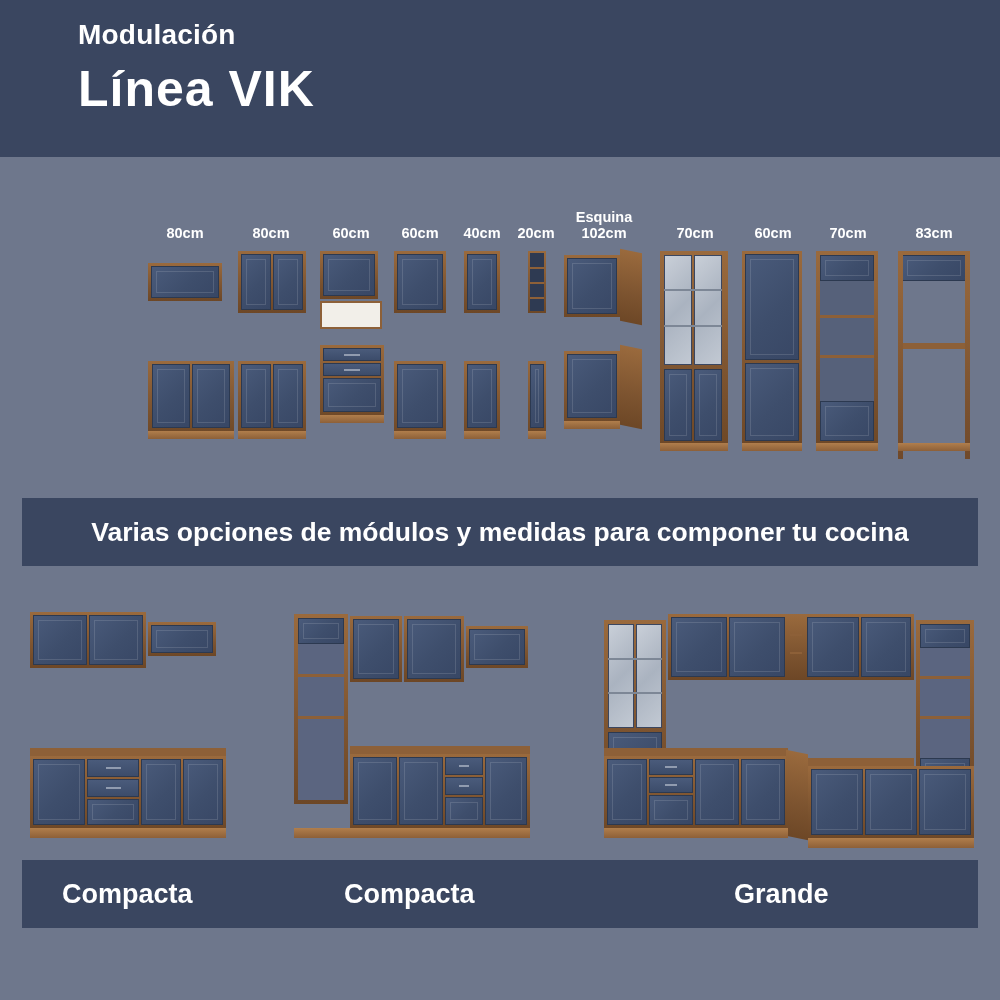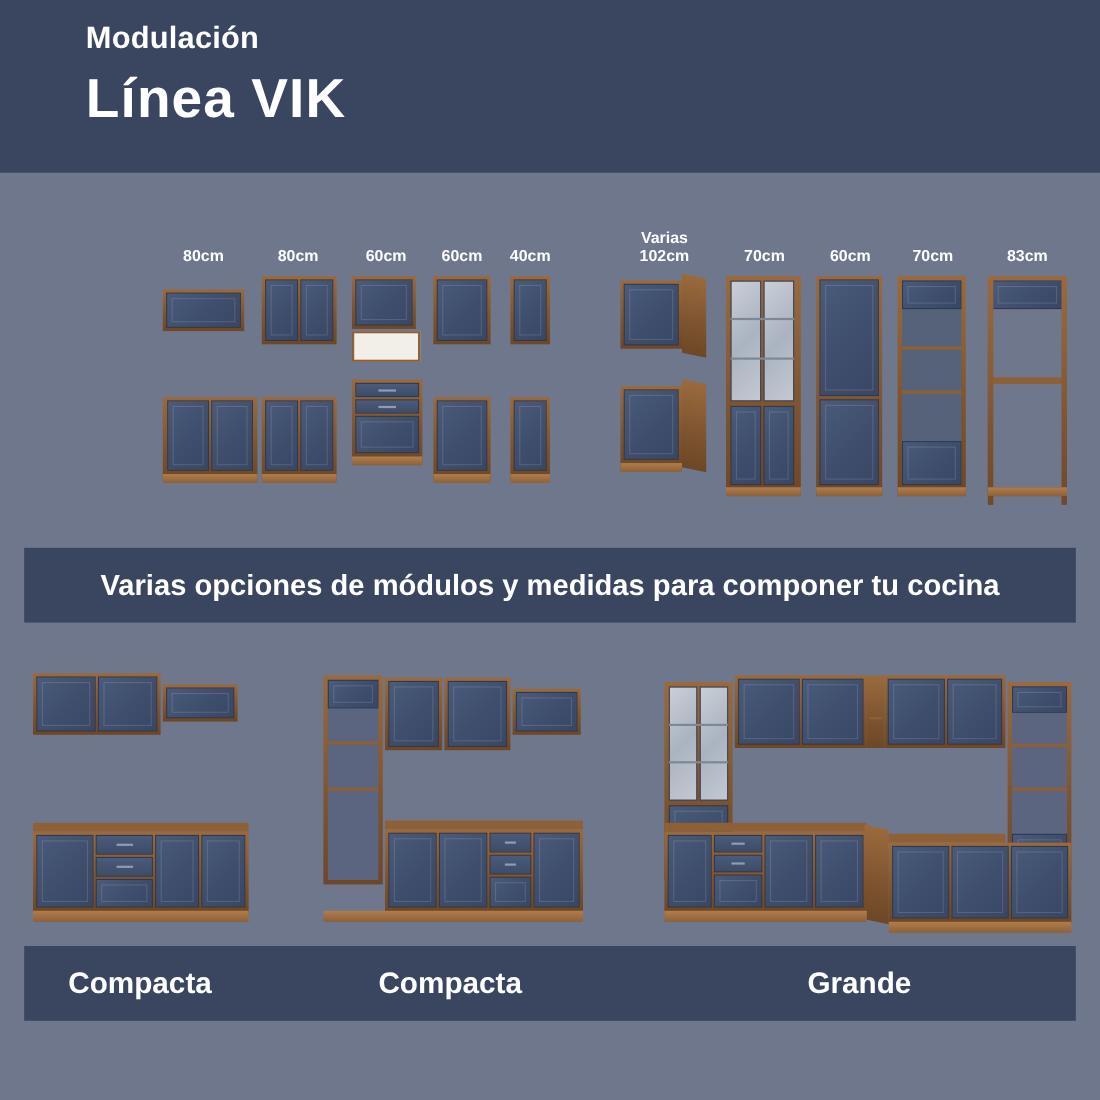--- a/index.html
+++ b/index.html
@@ -223,23 +223,38 @@
       <div class="cab wood" style="position:absolute; left:4px; top:0; width:36px; height:62px;"></div>
       <div class="door" style="position:absolute; left:7px; top:3px; width:30px; height:56px;"></div>
     </div>
     <div style="position:relative; height:82px; margin-top:40px;">
       <div class="cab wood" style="position:absolute; left:4px; top:0; width:36px; height:76px;"></div>
       <div class="door" style="position:absolute; left:7px; top:3px; width:30px; height:64px;"></div>
       <div class="wood-l" style="position:absolute; left:4px; top:70px; width:36px; height:8px;"></div>
     </div>
   </div>
 
+  <div class="mod-col" style="left:514px; top:68px; width:44px;">
+    <div class="mod-label">20cm</div>
+    <div style="position:relative; height:70px; margin-top:10px;">
+      <div class="cab wood" style="position:absolute; left:14px; top:0; width:18px; height:62px;"></div>
+      <div style="position:absolute; left:16px; top:2px; width:14px; height:58px; background:#2e3a52;"></div>
+      <div class="shelfline" style="left:16px; width:14px; top:16px; height:2px;"></div>
+      <div class="shelfline" style="left:16px; width:14px; top:31px; height:2px;"></div>
+      <div class="shelfline" style="left:16px; width:14px; top:46px; height:2px;"></div>
+    </div>
+    <div style="position:relative; height:82px; margin-top:40px;">
+      <div class="cab wood" style="position:absolute; left:14px; top:0; width:18px; height:76px;"></div>
+      <div class="door" style="position:absolute; left:16px; top:3px; width:14px; height:64px;"></div>
+      <div class="wood-l" style="position:absolute; left:14px; top:70px; width:18px; height:8px;"></div>
+    </div>
+  </div>
 
   <div class="mod-col" style="left:556px; top:52px; width:96px;">
-    <div class="mod-label">Varias
+    <div class="mod-label">Esquina
 102cm</div>
     <div style="position:relative; height:76px; margin-top:10px;">
       <div class="cab wood" style="position:absolute; left:8px; top:4px; width:56px; height:62px;"></div>
       <div class="door" style="position:absolute; left:11px; top:7px; width:50px; height:56px;"></div>
       <div class="wood" style="position:absolute; left:64px; top:0px; width:22px; height:72px; transform: skewY(12deg);"></div>
     </div>
     <div style="position:relative; height:82px; margin-top:24px;">
       <div class="cab wood" style="position:absolute; left:8px; top:0; width:56px; height:76px;"></div>
       <div class="door" style="position:absolute; left:11px; top:3px; width:50px; height:64px;"></div>
       <div class="wood" style="position:absolute; left:64px; top:-4px; width:22px; height:80px; transform: skewY(12deg);"></div>

